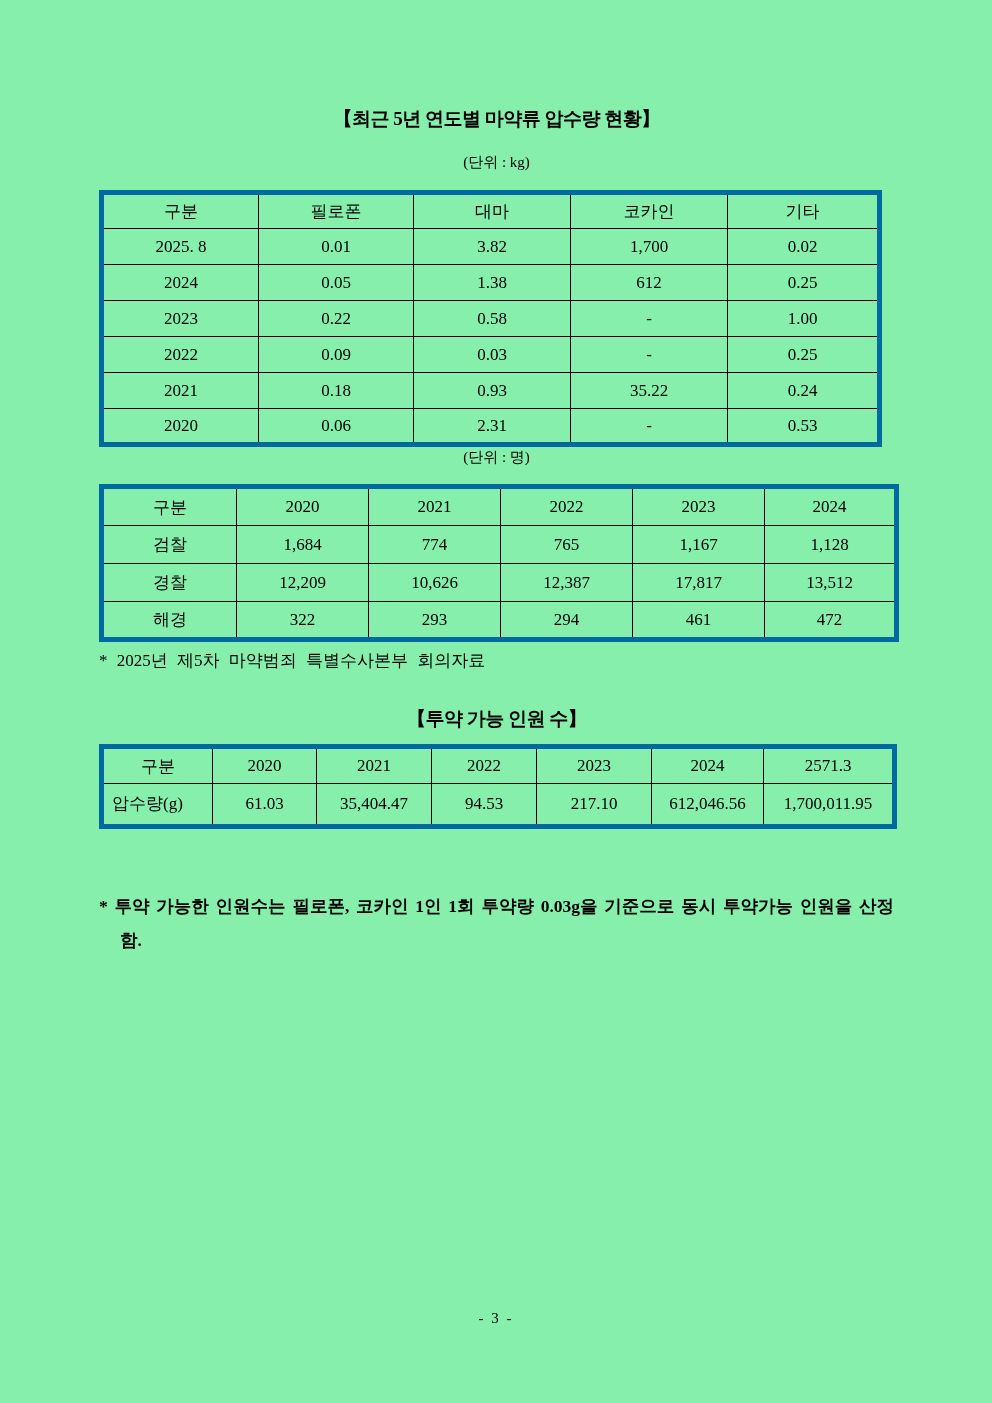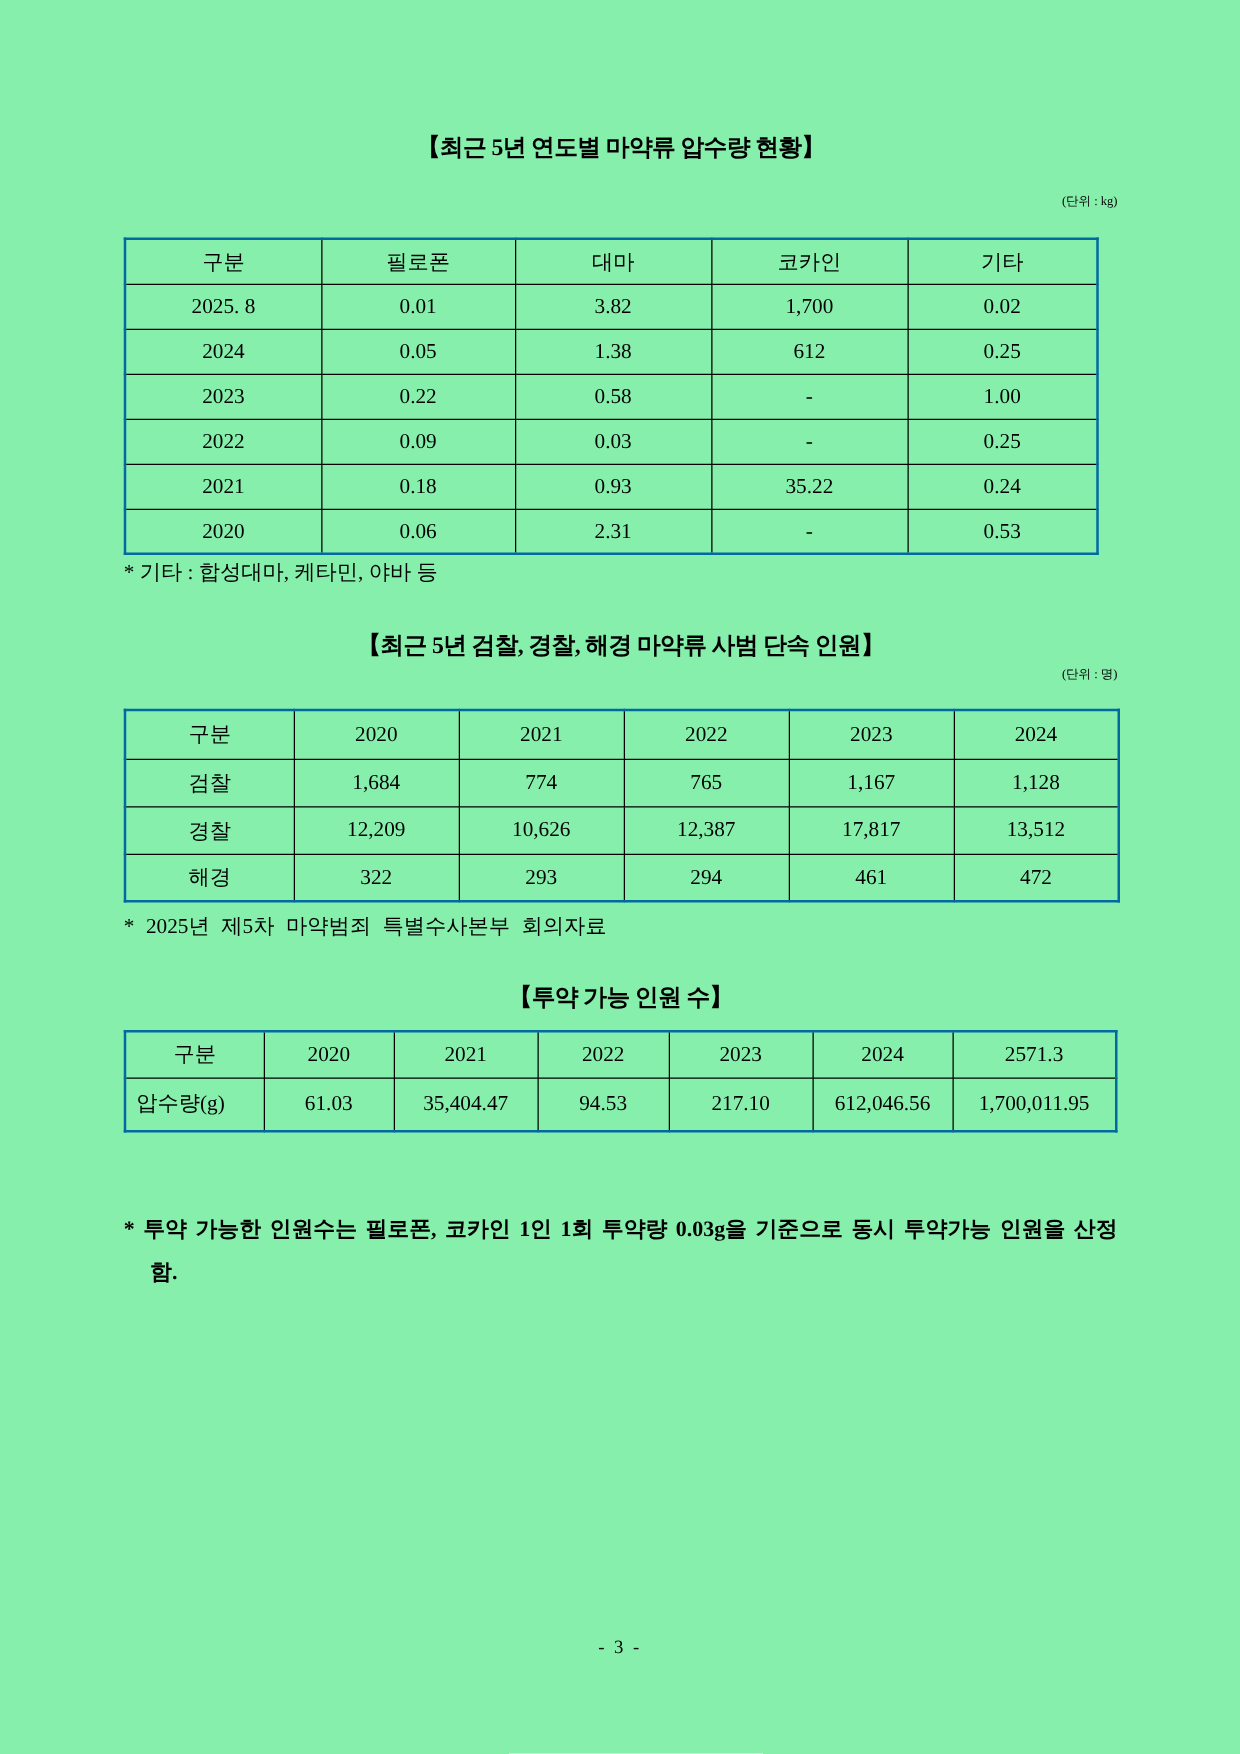--- a/index.html
+++ b/index.html
@@ -21,31 +21,31 @@
   }
   .sec-title {
     margin: 0;
     text-align: center;
     font-size: 19px;
     font-weight: bold;
     line-height: 26px;
     letter-spacing: -0.5px;
   }
   .unit {
-    text-align: right;
-    font-size: 10px;
+    text-align: center;
+    font-size: 15px;
     line-height: 20px;
     padding-right: 0px;
   }
   .unit1 { margin-top: 20px; }
   .unit2 { margin-top: 0; }
   table {
     border-collapse: collapse;
     table-layout: fixed;
-    border: 2px solid #0369a1;
+    border: 5px solid #0369a1;
   }
   th, td {
     border: 1px solid #000;
     text-align: center;
     vertical-align: middle;
     font-weight: normal;
     font-size: 17px;
     padding: 0;
     overflow: hidden;
   }
@@ -170,23 +170,21 @@
         </tr>
         <tr>
           <td>2020</td>
           <td>0.06</td>
           <td>2.31</td>
           <td>-</td>
           <td>0.53</td>
         </tr>
       </tbody>
     </table>
-    <div class="note note1">* 기타 : 합성대마, 케타민, 야바 등</div>
-
-    <h2 class="sec-title title2">【최근 5년 검찰, 경찰, 해경 마약류 사범 단속 인원】</h2>
+
     <div class="unit unit2">(단위 : 명)</div>
 
     <table class="t2">
       <colgroup>
           <col>
           <col>
           <col>
           <col>
           <col>
           <col>

